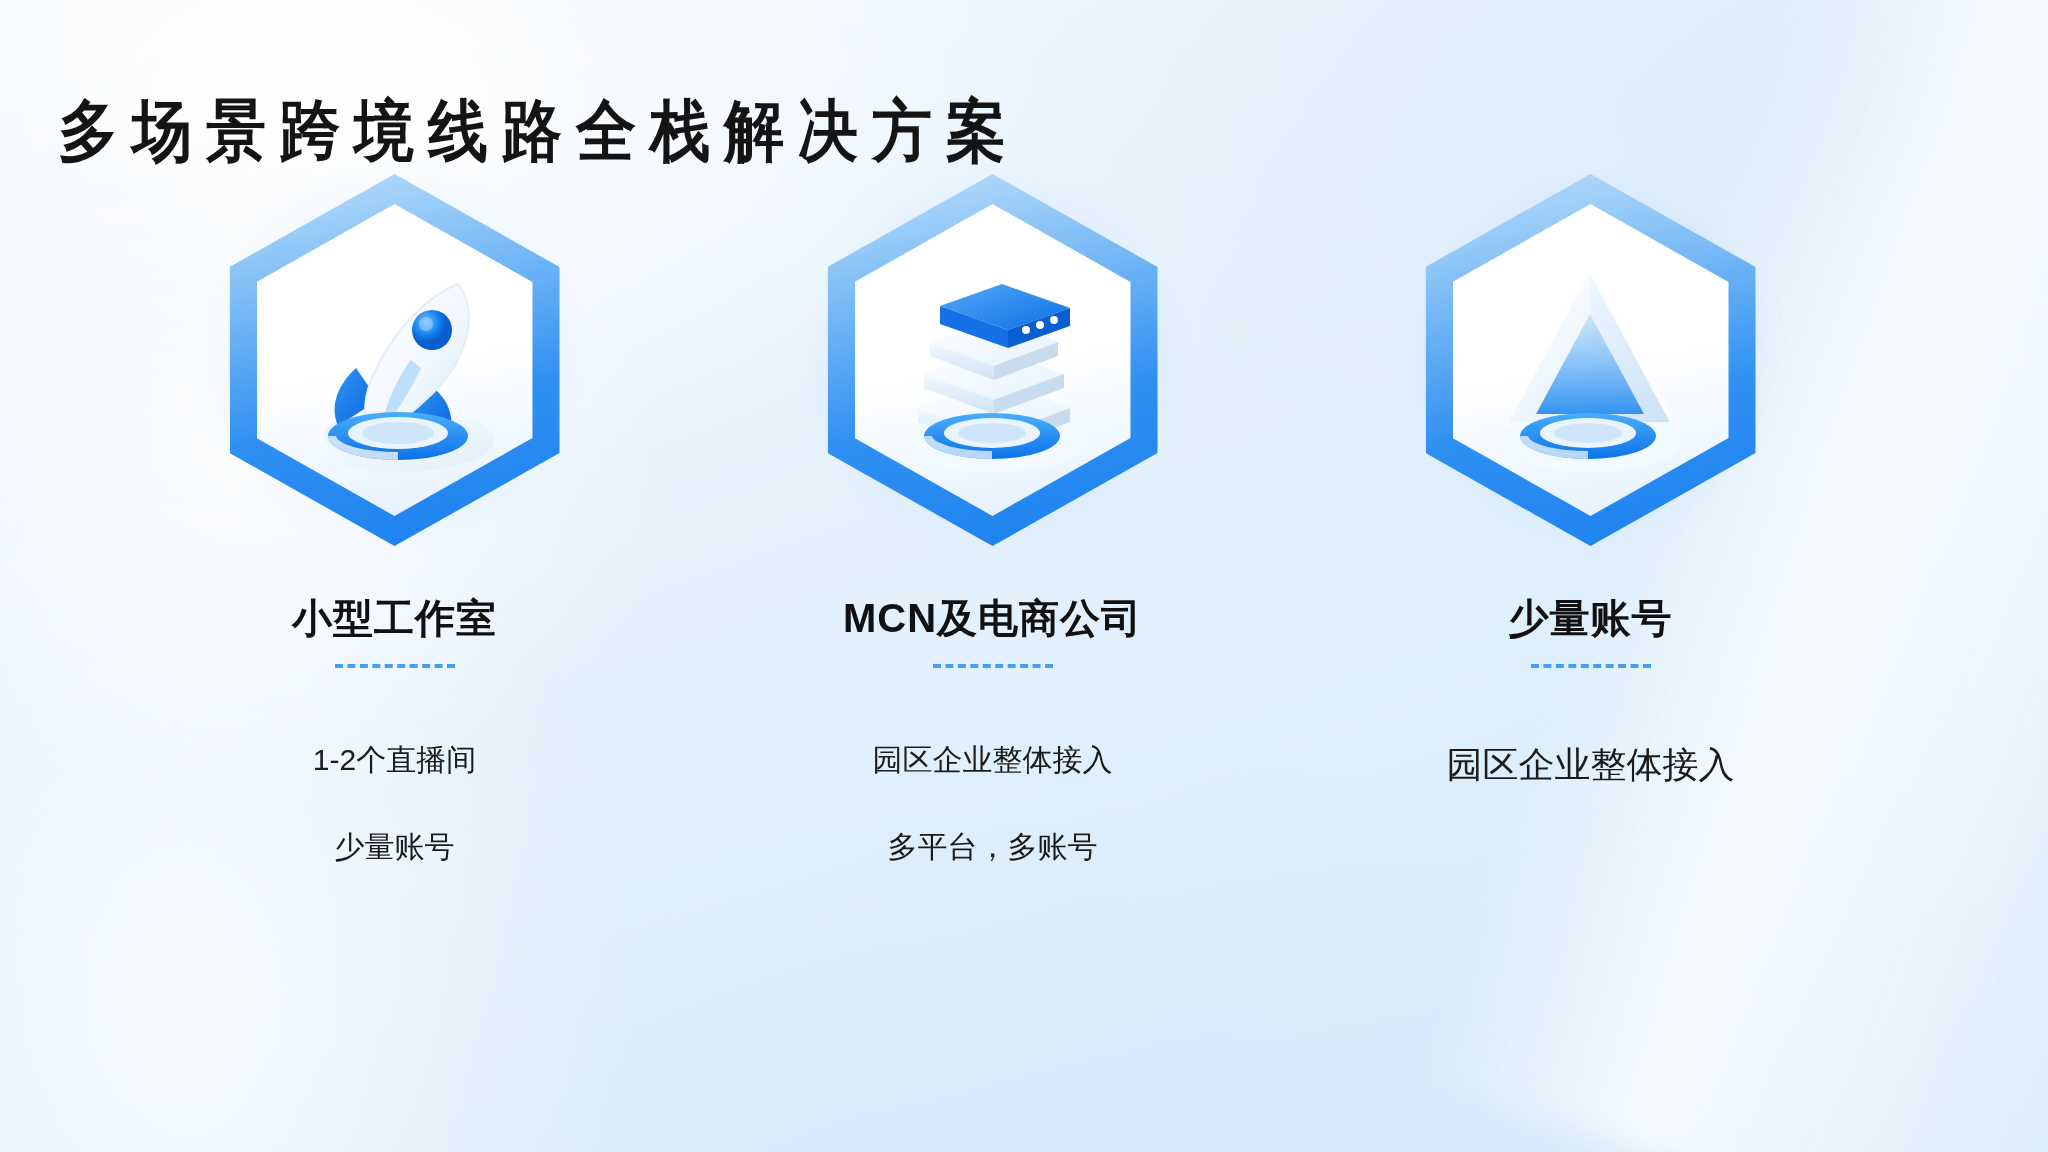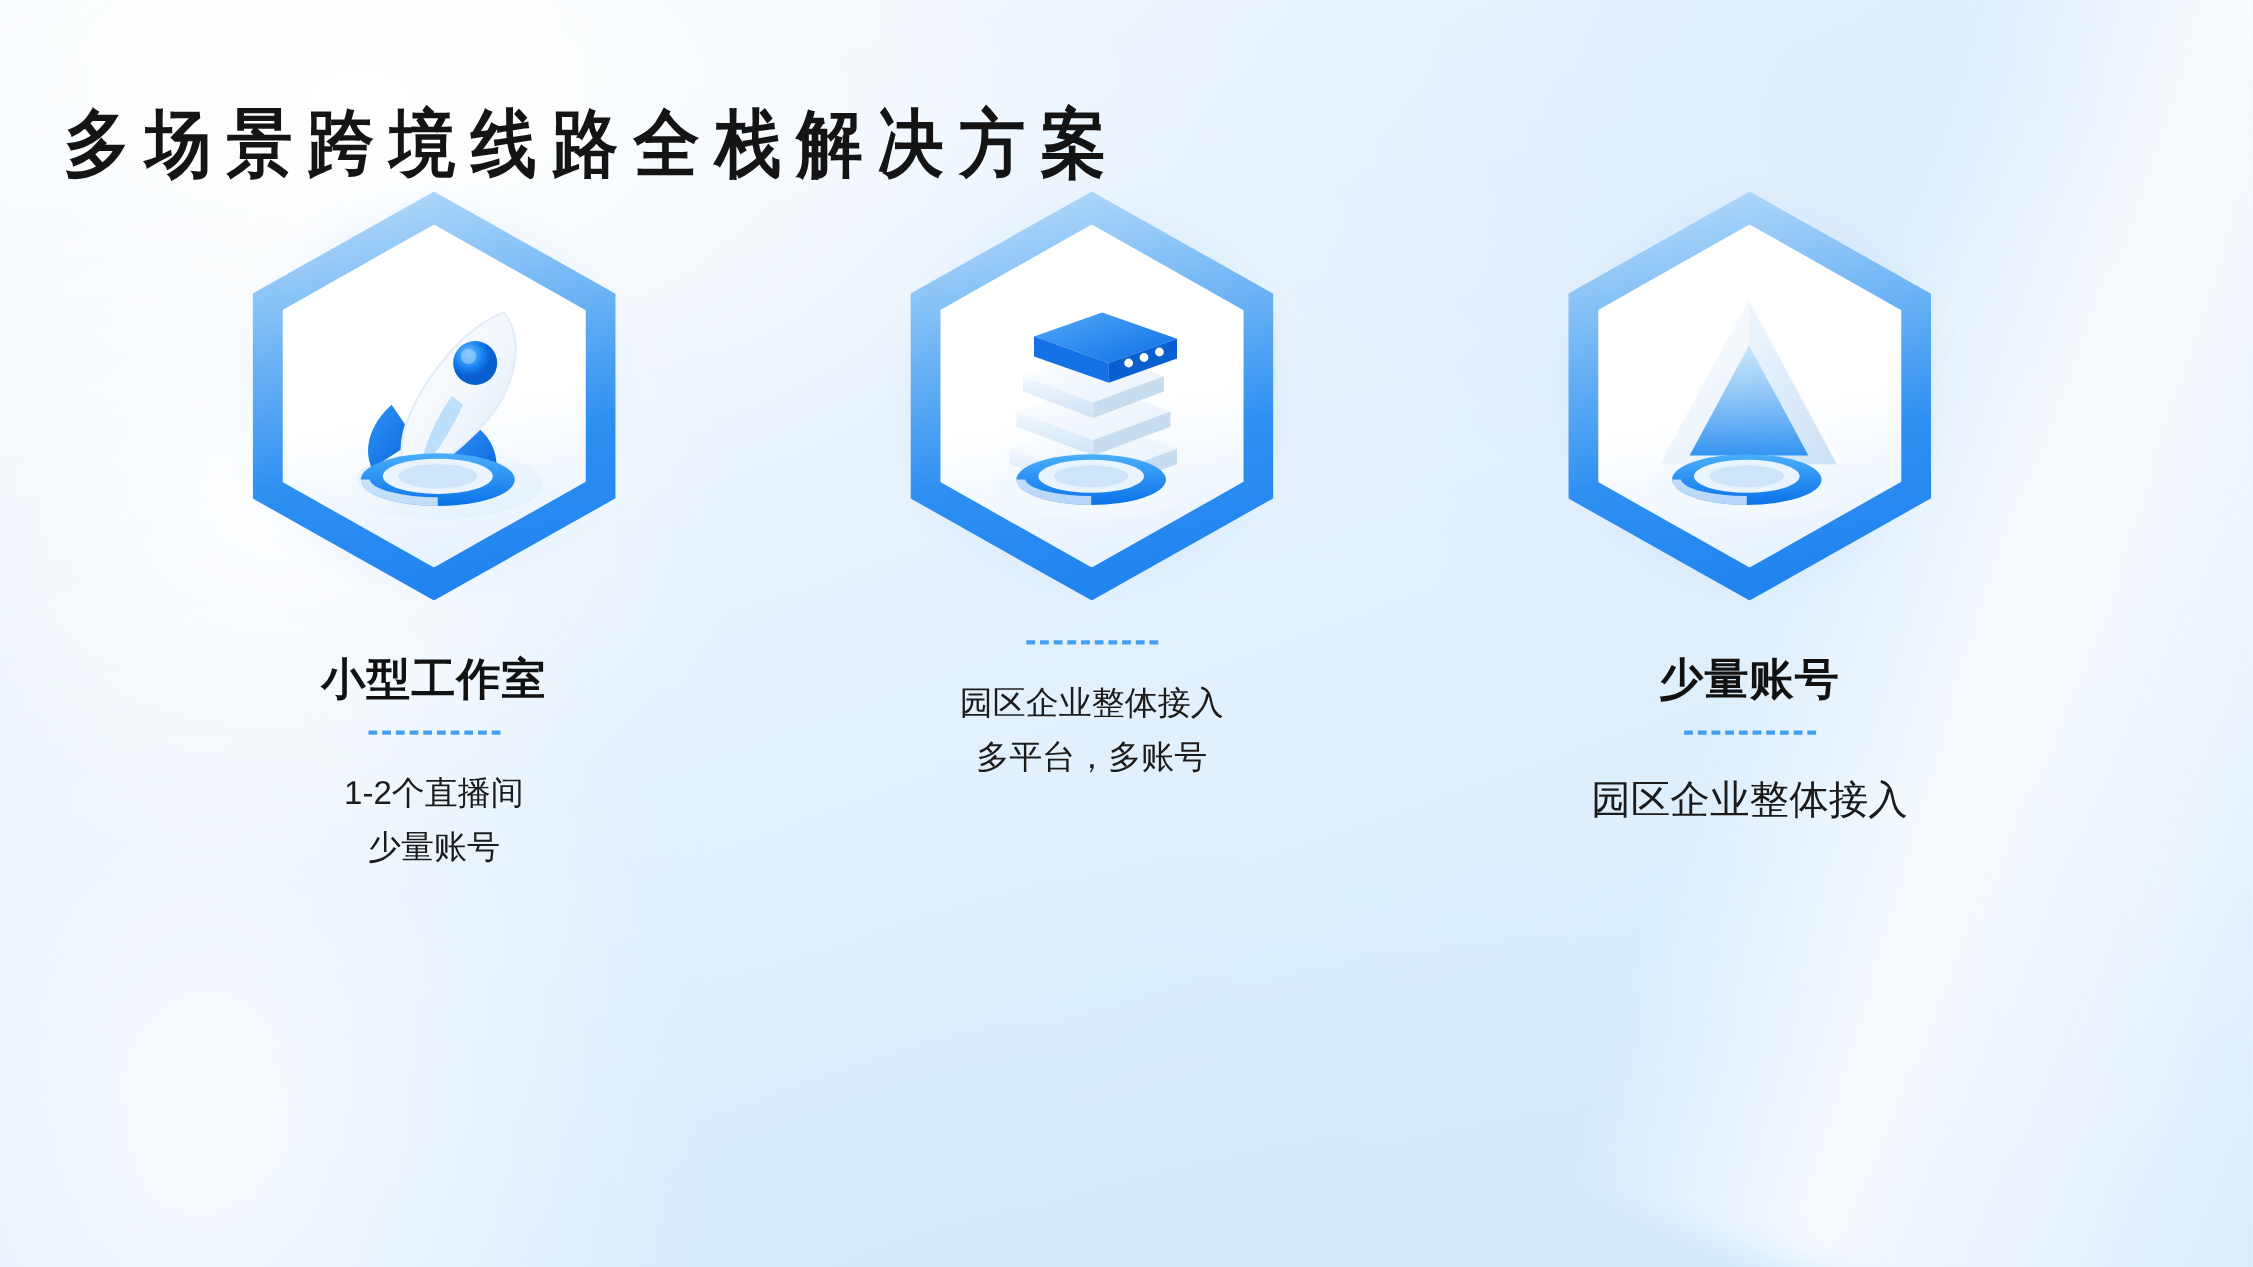--- a/index.html
+++ b/index.html
@@ -58,21 +58,21 @@
   .hex-inner{position:absolute;width:276px;height:312px;
     clip-path:polygon(50% 0%,100% 25%,100% 75%,50% 100%,0% 75%,0% 25%);
     background:linear-gradient(170deg,#ffffff 0%,#ffffff 52%,#f0f7ff 78%,#e2f0fe 100%);}
   .hex-art{position:absolute;width:276px;height:312px;display:flex;align-items:center;justify-content:center;}
   .hex-art svg{display:block;}
 
   
   .card-title{margin-top:34px;font-size:40px;font-weight:bold;color:#111111;letter-spacing:1px;line-height:1.2;text-align:center;}
   .divider{margin-top:22px;width:120px;height:0;border-top:4px dashed #3d9bf0;opacity:.95;}
   .card-lines{margin-top:30px;text-align:center;}
-  .card-line{font-size:30px;color:#1b1b1b;line-height:1.62;white-space:nowrap;}
+  .card-line{font-size:30px;color:#1b1b1b;line-height:1.62;white-space:nowrap;margin-top:38px;}
   .card.wide .card-line{font-size:36px;}
 </style>
 </head>
 <body>
 
 <div class="bg"></div>
 <div class="bg-streak streak-d"></div>
 <div class="bg-streak streak-c"></div>
 <div class="bg-streak streak-b"></div>
 <div class="bg-streak streak-a"></div>
@@ -196,20 +196,21 @@
             <circle cx="176" cy="80" r="4" fill="#ffffff"></circle>
           </g>
 
           <ellipse cx="114" cy="196" rx="68" ry="23" fill="url(#ringG2)"></ellipse>
           <ellipse cx="114" cy="193" rx="48" ry="15" fill="#e9f4fe"></ellipse>
           <ellipse cx="114" cy="193" rx="34" ry="10" fill="#cfe6fa"></ellipse>
           <path d="M46 196 a68 23 0 0 0 68 23 l0 -8 a60 16 0 0 1 -60 -15 Z" fill="#ffffff" opacity=".7"></path>
         </svg>
       </div>
     </div>
+    <div class="card-title">MCN及电商公司</div>
     <div class="divider"></div>
     <div class="card-lines">
       <div class="card-line">园区企业整体接入</div>
       <div class="card-line">多平台，多账号</div>
     </div>
   </div>
 
   <div class="card wide">
     <div class="hex-wrap">
       <div class="hex-glow"></div>

